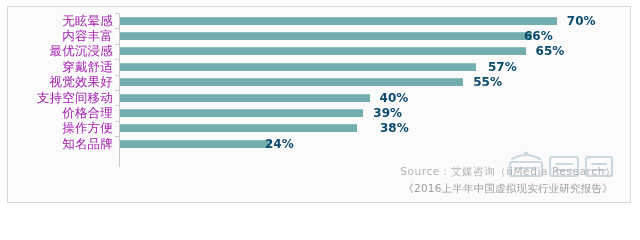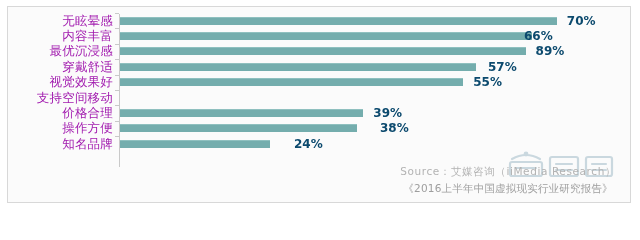--- a/index.html
+++ b/index.html
@@ -149,21 +149,21 @@
           <div class="bar" style="width: 411.84px; background: rgb(116, 173, 173);"></div>
           <div class="bar-value" style="left: 404px;">66%</div>
         </div>
       </div>
 
       <div class="row">
         <div class="tick"></div>
         <div class="cat-label">最优沉浸感</div>
         <div class="bar-track">
           <div class="bar" style="width: 405.6px; background: rgb(116, 173, 173);"></div>
-          <div class="bar-value" style="left:415.6px">89%</div>
+          <div class="bar-value" style="left:415.6px">65%</div>
         </div>
       </div>
 
       <div class="row">
         <div class="tick"></div>
         <div class="cat-label">穿戴舒适</div>
         <div class="bar-track">
           <div class="bar" style="width: 355.68px; background: rgb(116, 173, 173);"></div>
           <div class="bar-value" style="left: 368px;">57%</div>
         </div>
@@ -174,20 +174,24 @@
         <div class="cat-label">视觉效果好</div>
         <div class="bar-track">
           <div class="bar" style="width: 343.2px; background: rgb(116, 173, 173);"></div>
           <div class="bar-value" style="left:353.2px">55%</div>
         </div>
       </div>
 
       <div class="row">
         <div class="tick"></div>
         <div class="cat-label">支持空间移动</div>
+        <div class="bar-track">
+          <div class="bar" style="width: 249.6px; background: rgb(116, 173, 173);"></div>
+          <div class="bar-value" style="left:259.6px">40%</div>
+        </div>
       </div>
 
       <div class="row">
         <div class="tick"></div>
         <div class="cat-label">价格合理</div>
         <div class="bar-track">
           <div class="bar" style="width: 243.36px; background: rgb(116, 173, 173);"></div>
           <div class="bar-value" style="left: 253.36px; text-align: center;">39%</div>
         </div>
       </div>
@@ -199,21 +203,21 @@
           <div class="bar" style="width: 237.12px; background: rgb(116, 173, 173);"></div>
           <div class="bar-value" style="left: 260px;">38%</div>
         </div>
       </div>
 
       <div class="row">
         <div class="tick"></div>
         <div class="cat-label">知名品牌</div>
         <div class="bar-track">
           <div class="bar" style="width: 149.76px; background: rgb(116, 173, 173);"></div>
-          <div class="bar-value" style="left: 174px;">24%</div>
+          <div class="bar-value" style="left: 145px;">24%</div>
         </div>
       </div>
 
 
     </div>
 
     <div class="watermark">
       <svg viewBox="0 0 116 34" xmlns="http://www.w3.org/2000/svg">
         <g fill="none" stroke="#9bb7c4" stroke-width="2.2" stroke-linecap="round">
           <path d="M10 12 q14 -8 28 0"></path>

